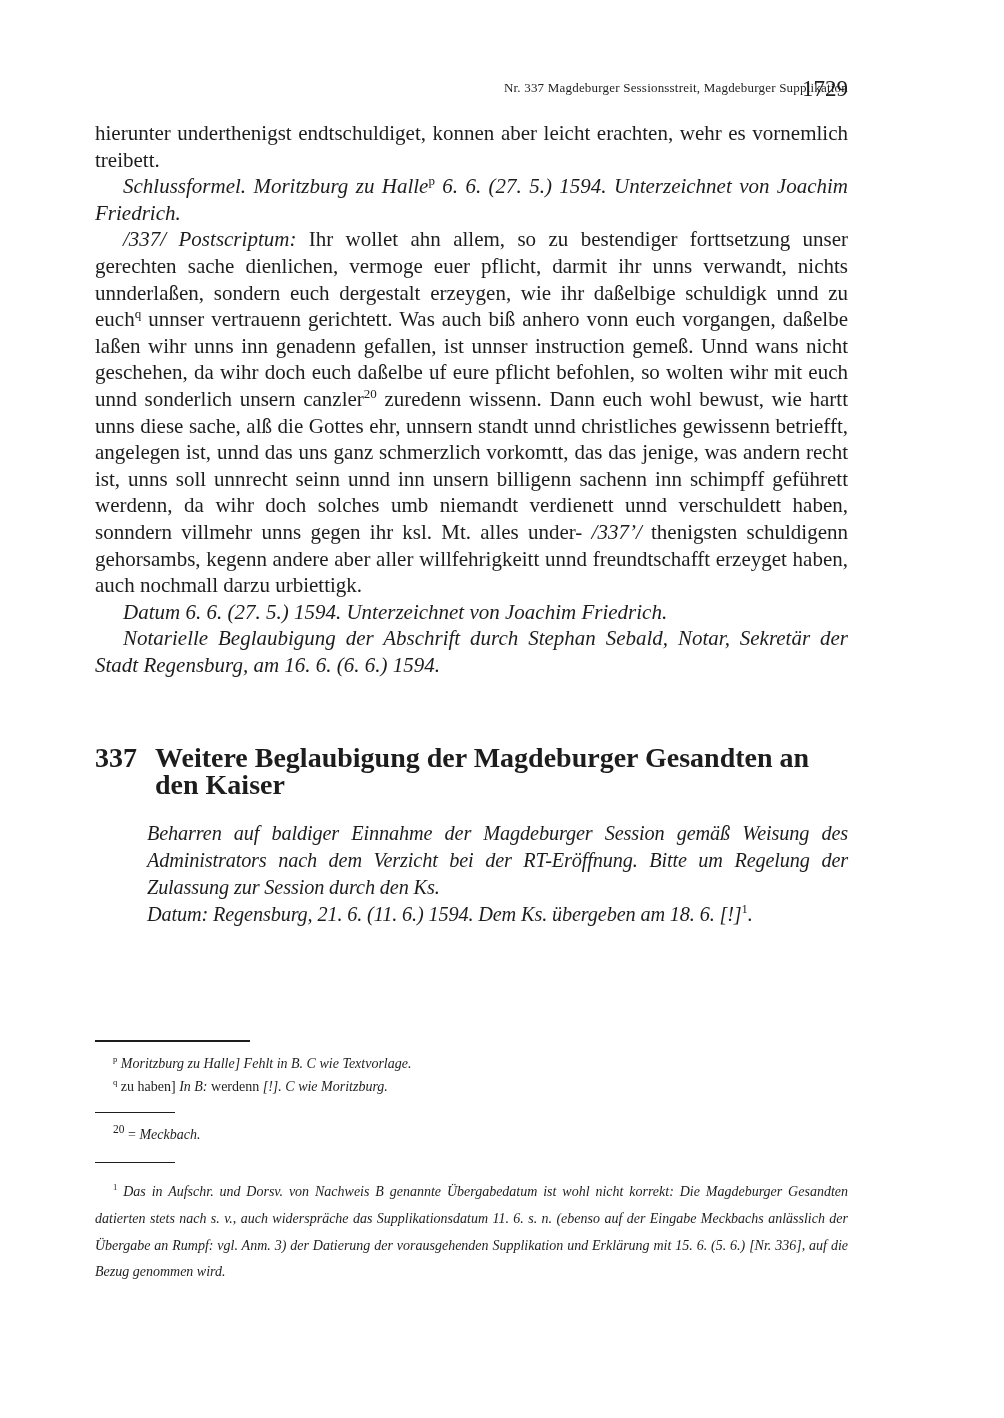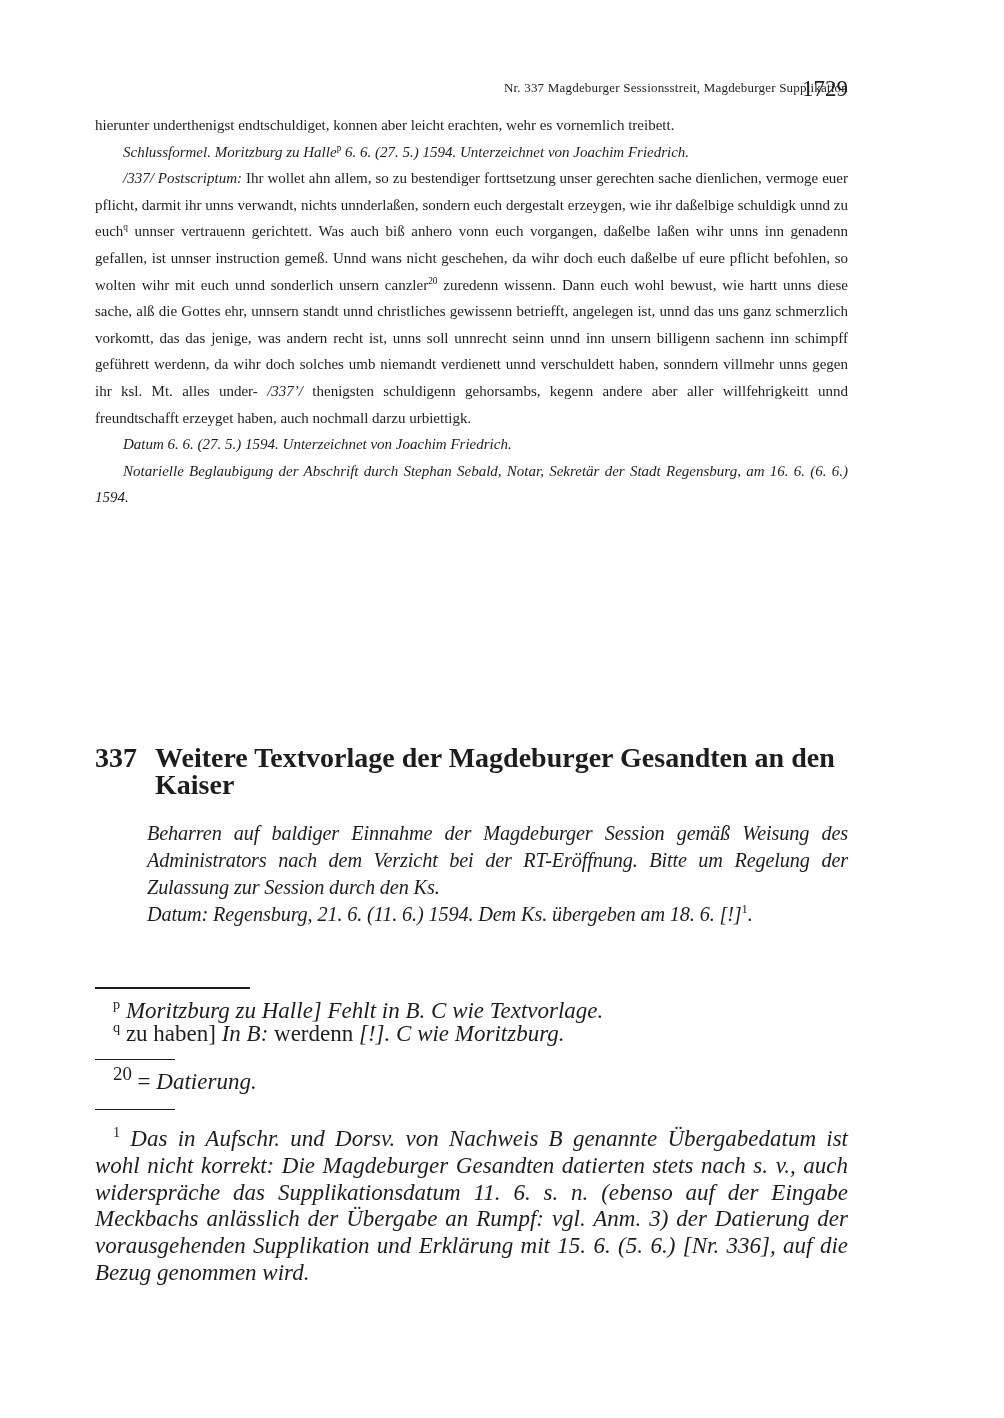--- a/index.html
+++ b/index.html
@@ -24,22 +24,22 @@
     white-space: nowrap;
   }
   .page-number {
     position: absolute;
     right: 0; top: -4px;
     font-size: 23px;
   }
 
   
   .main-text {
-    top: 112px;
-    font-size: 15px;
+    top: 120px;
+    font-size: 21px;
     line-height: 26.6px;
     text-align: justify;
   }
   .par { margin: 0; }
   .par.indent { text-indent: 28px; }
 
   
   .entry { top: 744px; }
   .entry-heading {
     display: flex;
@@ -53,21 +53,21 @@
   .entry-body {
     margin-left: 52px;
     margin-top: 22px;
     font-size: 20.3px;
     line-height: 26.9px;
     text-align: justify;
     letter-spacing: -0.15px;
   }
 
   
-  .footnotes { top: 987px; font-size: 23px; line-height: 23.5px; }
+  .footnotes { top: 1040px; font-size: 14px; line-height: 23.5px; }
   .fn { margin: 0; text-indent: 18px; }
   .fn-rule { height: 1.5px; background: #1d1d1d; }
   .rule-variants  { width: 155px; margin-bottom: 10px; }
   .rule-textnotes { width: 80px; margin-top: 13px; margin-bottom: 10px; }
   .rule-comments  { width: 80px; margin-top: 15px; margin-bottom: 9px; }
   .fn-commentary { text-align: justify; line-height: 26.8px; margin-top: 16px; }
 
   
   .italic { font-style: italic; }
   sup { font-size: 0.62em; line-height: 0; vertical-align: super; }
@@ -87,33 +87,33 @@
     <p class="par"><span>hierunter underthenigst endtschuldiget, konnen aber leicht erachten, wehr es vornemlich treibett.</span></p>
     <p class="par indent"><span class="italic">Schlussformel. Moritzburg zu Halle</span><sup>p</sup><span class="italic"> 6. 6. (27. 5.) 1594. Unterzeichnet von Joachim Friedrich.</span></p>
     <p class="par indent"><span class="italic">/337/ Postscriptum:</span><span> Ihr wollet ahn allem, so zu bestendiger forttsetzung unser gerechten sache dienlichen, vermoge euer pflicht, darmit ihr unns verwandt, nichts unnderlaßen, sondern euch dergestalt erzeygen, wie ihr daßelbige schuldigk unnd zu euch</span><sup>q</sup><span> unnser vertrauenn gerichtett. Was auch biß anhero vonn euch vorgangen, daßelbe laßen wihr unns inn genadenn gefallen, ist unnser instruction gemeß. Unnd wans nicht geschehen, da wihr doch euch daßelbe uf eure pflicht befohlen, so wolten wihr mit euch unnd sonderlich unsern canzler</span><sup>20</sup><span> zuredenn wissenn. Dann euch wohl bewust, wie hartt unns diese sache, alß die Gottes ehr, unnsern standt unnd christliches gewissenn betriefft, angelegen ist, unnd das uns ganz schmerzlich vorkomtt, das das jenige, was andern recht ist, unns soll unnrecht seinn unnd inn unsern billigenn sachenn inn schimpff geführett werdenn, da wihr doch solches umb niemandt verdienett unnd verschuldett haben, sonndern villmehr unns gegen ihr ksl. Mt. alles under- </span><span class="italic">/337’/</span><span> thenigsten schuldigenn gehorsambs, kegenn andere aber aller willfehrigkeitt unnd freundtschafft erzeyget haben, auch nochmall darzu urbiettigk.</span></p>
     <p class="par indent"><span class="italic">Datum 6. 6. (27. 5.) 1594. Unterzeichnet von Joachim Friedrich.</span></p>
     <p class="par indent"><span class="italic">Notarielle Beglaubigung der Abschrift durch Stephan Sebald, Notar, Sekretär der Stadt Regensburg, am 16. 6. (6. 6.) 1594.</span></p>
   </main>
 
   <section class="column entry">
     <h2 class="entry-heading">
       <span class="entry-number">337</span>
-      <span class="entry-title">Weitere Textvorlage der Magdeburger Gesandten an den Kaiser</span>
+      <span class="entry-title">Weitere Beglaubigung der Magdeburger Gesandten an den Kaiser</span>
     </h2>
     <div class="entry-body">
       <p class="par"><span class="italic">Beharren auf baldiger Einnahme der Magdeburger Session gemäß Weisung des Administrators nach dem Verzicht bei der RT-Eröffnung. Bitte um Regelung der Zulassung zur Session durch den Ks.</span></p>
       <p class="par"><span class="italic">Datum: Regensburg, 21. 6. (11. 6.) 1594. Dem Ks. übergeben am 18. 6. [!]</span><sup>1</sup><span class="italic">.</span></p>
     </div>
   </section>
 
   <footer class="column footnotes">
     <div class="fn-rule rule-variants"></div>
     <p class="fn"><sup>p</sup><span class="italic"> Moritzburg zu Halle] Fehlt in B. C wie Textvorlage.</span></p>
     <p class="fn"><sup>q</sup><span> zu haben] </span><span class="italic">In B:</span><span> werdenn </span><span class="italic">[!]. C wie Moritzburg.</span></p>
 
     <div class="fn-rule rule-textnotes"></div>
-    <p class="fn"><sup class="large">20</sup><span> = </span><span class="italic">Datierung.</span></p>
+    <p class="fn"><sup class="large">20</sup><span> = </span><span class="italic">Meckbach.</span></p>
 
     <div class="fn-rule rule-comments"></div>
     <p class="fn fn-commentary"><sup>1</sup><span class="italic"> Das in Aufschr. und Dorsv. von Nachweis B genannte Übergabedatum ist wohl nicht korrekt: Die Magdeburger Gesandten datierten stets nach s. v., auch widerspräche das Supplikationsdatum 11. 6. s. n. (ebenso auf der Eingabe Meckbachs anlässlich der Übergabe an Rumpf: vgl. Anm. 3) der Datierung der vorausgehenden Supplikation und Erklärung mit 15. 6. (5. 6.) [Nr. 336], auf die Bezug genommen wird.</span></p>
   </footer>
 
 </div>
 
 </body></html>

